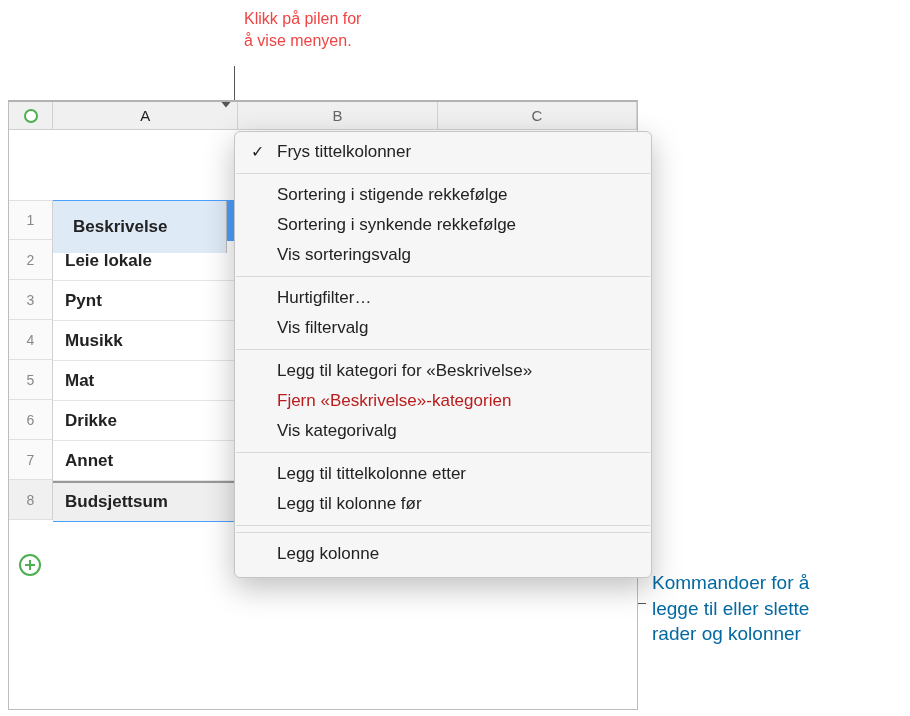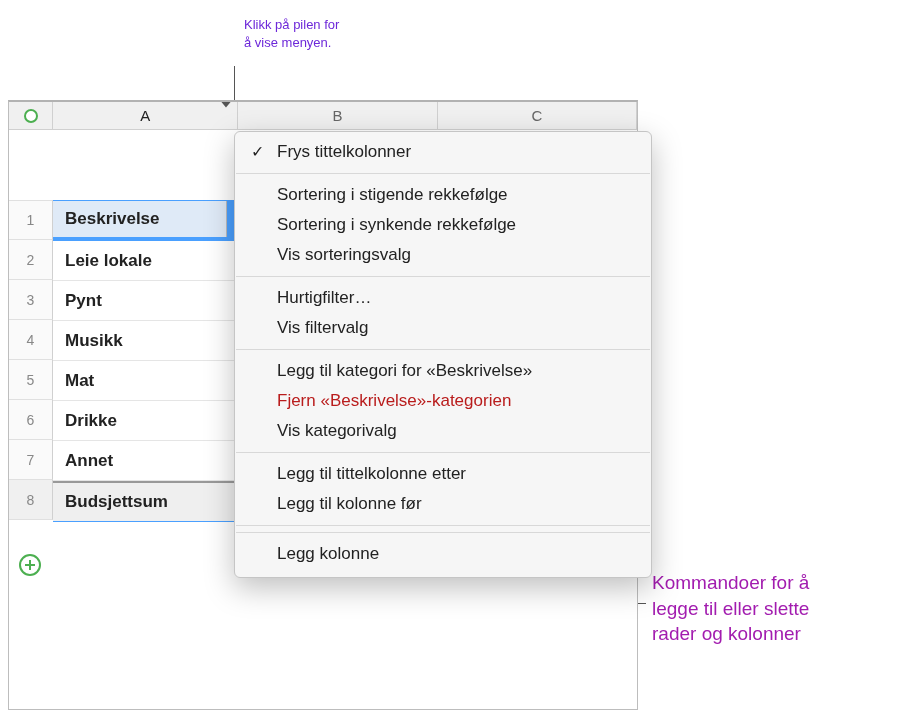--- a/index.html
+++ b/index.html
@@ -10,42 +10,42 @@
     height: 716px;
     position: relative;
     font-size: 14px;
     color: #222;
   }
 
   
   .callout-top {
     position: absolute;
     left: 244px;
-    top: 16px;
-    font-size: 13px;
+    top: 8px;
+    font-size: 16px;
     line-height: 1.35;
-    color: #6d28d9;
+    color: #ef4444;
   }
   .callout-top-line {
     position: absolute;
     left: 234px;
     top: 66px;
     width: 1px;
     height: 58px;
     background: #555;
   }
 
   
   .callout-right {
     position: absolute;
     left: 652px;
     top: 570px;
     font-size: 19px;
     line-height: 1.35;
-    color: #a21caf;
+    color: #0369a1;
   }
   .callout-right-bracket {
     position: absolute;
     left: 618px;
     top: 523px;
     height: 162px;
     width: 18px;
     border-left: none;
   }
   .callout-right-bracket::before {
@@ -181,23 +181,23 @@
   }
   .cell-a { width: 174px; }
 
   .header-selected-strip {
     position: absolute;
     left:0; top:0; height:40px; width:561px;
     background: #4aa0ff;
     z-index:0;
   }
   .header-inner {
-    position:absolute; left:0; top:0; height:36px; width:174px;
+    position:absolute; left:0; top:0; height:52px; width:174px;
     background:#dfeaf7; z-index:1;
-    display:flex; align-items:center; padding-left:12px;
+    display:flex; align-items:center; padding-left:20px;
     font-size:17px; font-weight:600;
     border-right:1px solid #bbb;
   }
 
   
   .add-circle {
     position: absolute;
     left: 10px;
     top: 452px;
     width: 22px; height: 22px;

